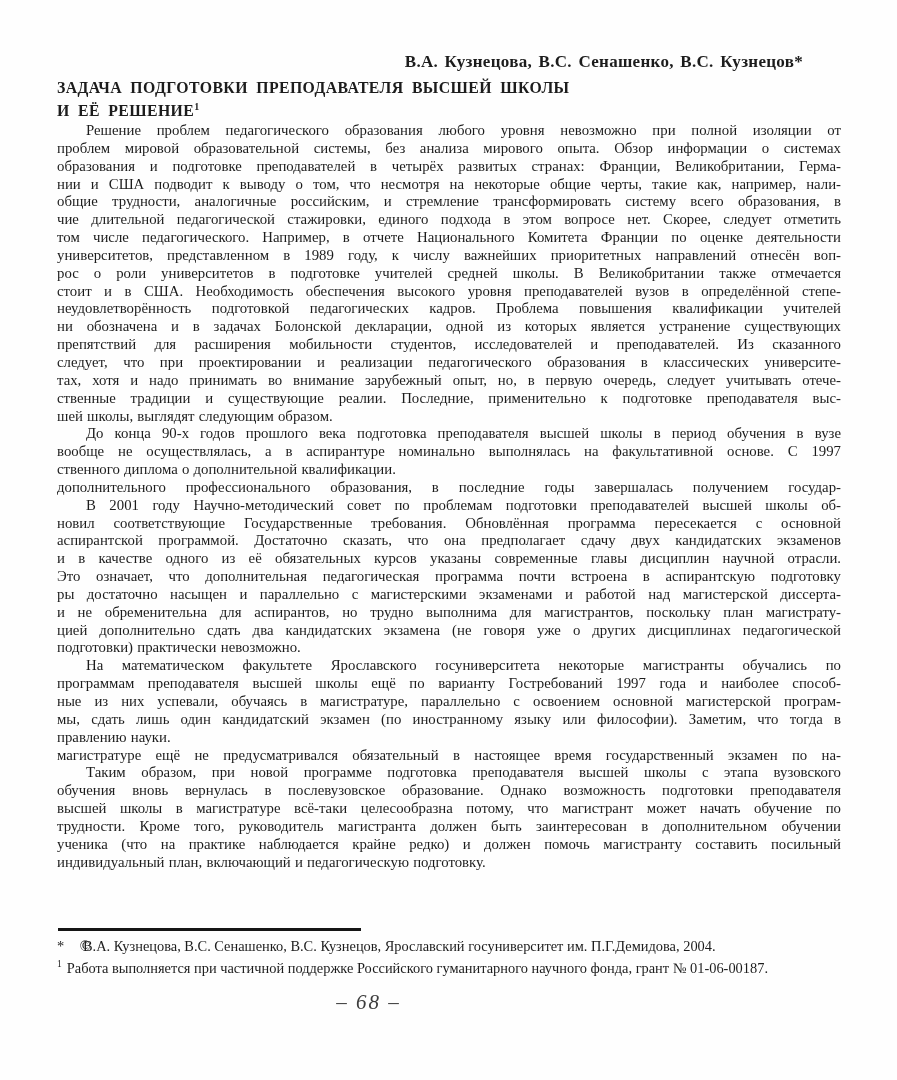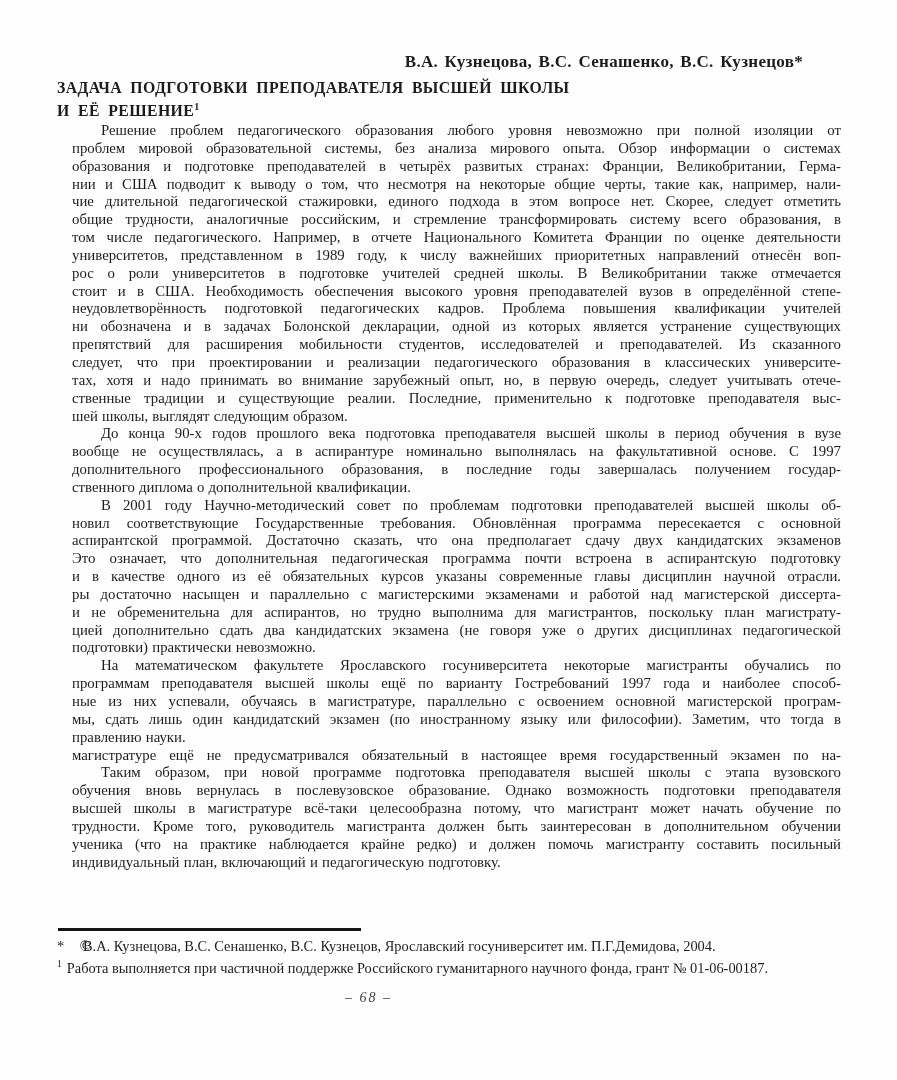--- a/index.html
+++ b/index.html
@@ -42,21 +42,20 @@
     width: 784px;
     font-size: 14.8px;
     line-height: 17.85px;
   }
   .para { margin: 0; }
   .textline {
     text-align: justify;
     text-align-last: justify;
     overflow: hidden;
     word-spacing: 0.5px;
-    margin-left: 15px;
   }
   .textline.indent { text-indent: 29px; }
   .textline.lastline { text-align-last: left; }
   .footnote-rule {
     position: absolute;
     top: 928px;
     left: 58px;
     width: 303px;
     height: 0;
     border-top: 3px solid #151515;
@@ -78,21 +77,21 @@
   .fn-sup {
     font-size: 9.5px;
     margin-right: 5px;
   }
   .page-number {
     position: absolute;
     top: 990px;
     left: 0;
     width: 737px;
     text-align: center;
-    font-size: 14px;
+    font-size: 21px;
     font-style: italic;
     color: #3d3d3d;
     letter-spacing: 2px;
   }
 </style>
 </head>
 <body>
 
 <div class="page">
 
@@ -104,46 +103,46 @@
       <span>И ЕЁ РЕШЕНИЕ</span><sup>1</sup>
     </div>
   </div>
 
   <div class="article">
       <div class="para">
         <div class="textline indent">Решение проблем педагогического образования любого уровня невозможно при полной изоляции от</div>
         <div class="textline">проблем мировой образовательной системы, без анализа мирового опыта. Обзор информации о системах</div>
         <div class="textline">образования и подготовке преподавателей в четырёх развитых странах: Франции, Великобритании, Герма-</div>
         <div class="textline">нии и США подводит к выводу о том, что несмотря на некоторые общие черты, такие как, например, нали-</div>
+        <div class="textline">общие трудности, аналогичные российским, и стремление трансформировать систему всего образования, в</div>
         <div class="textline">чие длительной педагогической стажировки, единого подхода в этом вопросе нет. Скорее, следует отметить</div>
-        <div class="textline">общие трудности, аналогичные российским, и стремление трансформировать систему всего образования, в</div>
         <div class="textline">том числе педагогического. Например, в отчете Национального Комитета Франции по оценке деятельности</div>
         <div class="textline">университетов, представленном в 1989 году, к числу важнейших приоритетных направлений отнесён воп-</div>
         <div class="textline">рос о роли университетов в подготовке учителей средней школы. В Великобритании также отмечается</div>
         <div class="textline">стоит и в США. Необходимость обеспечения высокого уровня преподавателей вузов в определённой степе-</div>
         <div class="textline">неудовлетворённость подготовкой педагогических кадров. Проблема повышения квалификации учителей</div>
         <div class="textline">ни обозначена и в задачах Болонской декларации, одной из которых является устранение существующих</div>
         <div class="textline">препятствий для расширения мобильности студентов, исследователей и преподавателей. Из сказанного</div>
         <div class="textline">следует, что при проектировании и реализации педагогического образования в классических университе-</div>
         <div class="textline">тах, хотя и надо принимать во внимание зарубежный опыт, но, в первую очередь, следует учитывать отече-</div>
         <div class="textline">ственные традиции и существующие реалии. Последние, применительно к подготовке преподавателя выс-</div>
         <div class="textline lastline">шей школы, выглядят следующим образом.</div>
       </div>
       <div class="para">
         <div class="textline indent">До конца 90-х годов прошлого века подготовка преподавателя высшей школы в период обучения в вузе</div>
         <div class="textline">вообще не осуществлялась, а в аспирантуре номинально выполнялась на факультативной основе. С 1997</div>
+        <div class="textline lastline">ственного диплома о дополнительной квалификации.</div>
         <div class="textline">дополнительного профессионального образования, в последние годы завершалась получением государ-</div>
-        <div class="textline lastline">ственного диплома о дополнительной квалификации.</div>
       </div>
       <div class="para">
         <div class="textline indent">В 2001 году Научно-методический совет по проблемам подготовки преподавателей высшей школы об-</div>
         <div class="textline">новил соответствующие Государственные требования. Обновлённая программа пересекается с основной</div>
         <div class="textline">аспирантской программой. Достаточно сказать, что она предполагает сдачу двух кандидатских экзаменов</div>
+        <div class="textline">и в качестве одного из её обязательных курсов указаны современные главы дисциплин научной отрасли.</div>
         <div class="textline">Это означает, что дополнительная педагогическая программа почти встроена в аспирантскую подготовку</div>
-        <div class="textline">и в качестве одного из её обязательных курсов указаны современные главы дисциплин научной отрасли.</div>
         <div class="textline">ры достаточно насыщен и параллельно с магистерскими экзаменами и работой над магистерской диссерта-</div>
         <div class="textline">и не обременительна для аспирантов, но трудно выполнима для магистрантов, поскольку план магистрату-</div>
         <div class="textline">цией дополнительно сдать два кандидатских экзамена (не говоря уже о других дисциплинах педагогической</div>
         <div class="textline lastline">подготовки) практически невозможно.</div>
       </div>
       <div class="para">
         <div class="textline indent">На математическом факультете Ярославского госуниверситета некоторые магистранты обучались по</div>
         <div class="textline">программам преподавателя высшей школы ещё по варианту Гостребований 1997 года и наиболее способ-</div>
         <div class="textline">ные из них успевали, обучаясь в магистратуре, параллельно с освоением основной магистерской програм-</div>
         <div class="textline">мы, сдать лишь один кандидатский экзамен (по иностранному языку или философии). Заметим, что тогда в</div>

